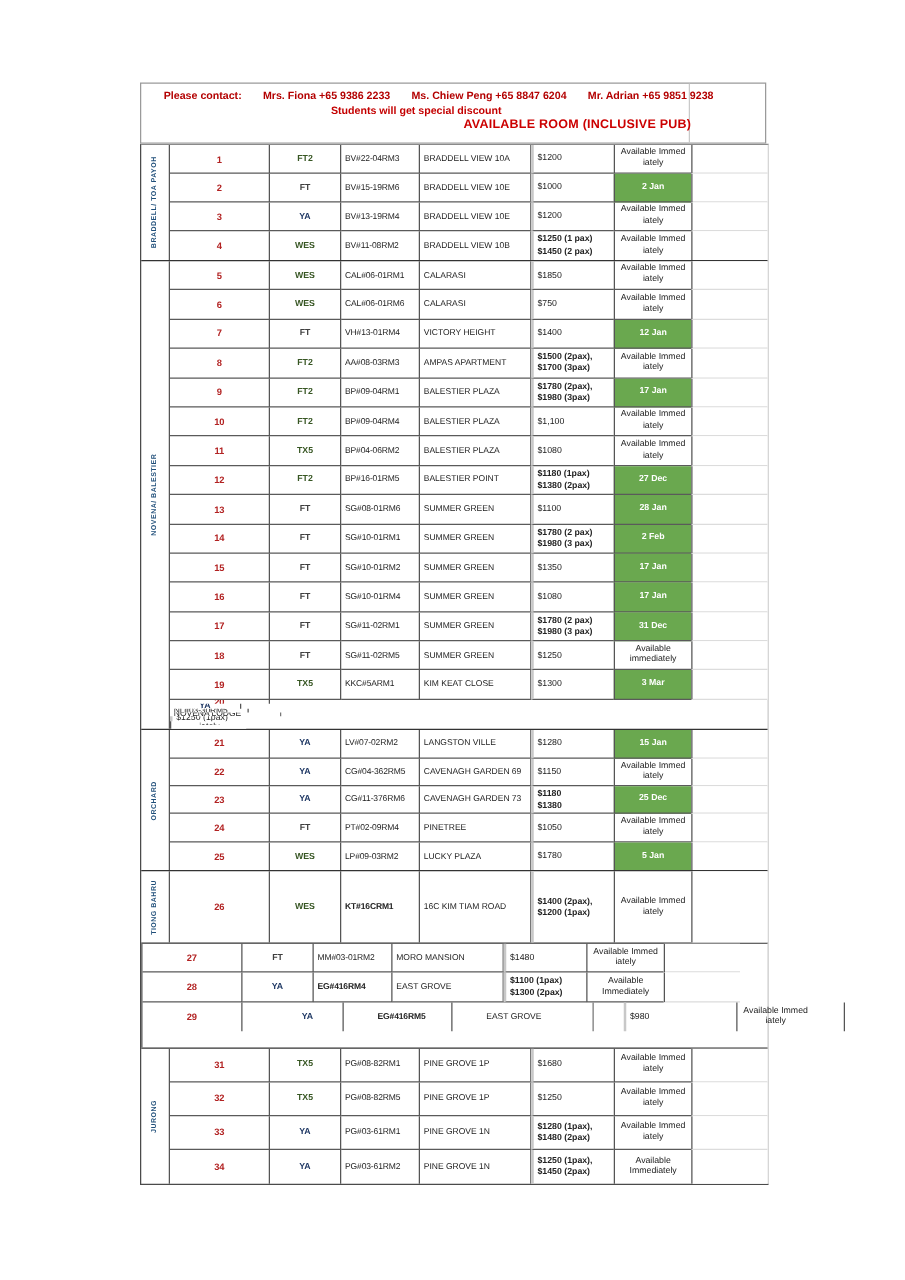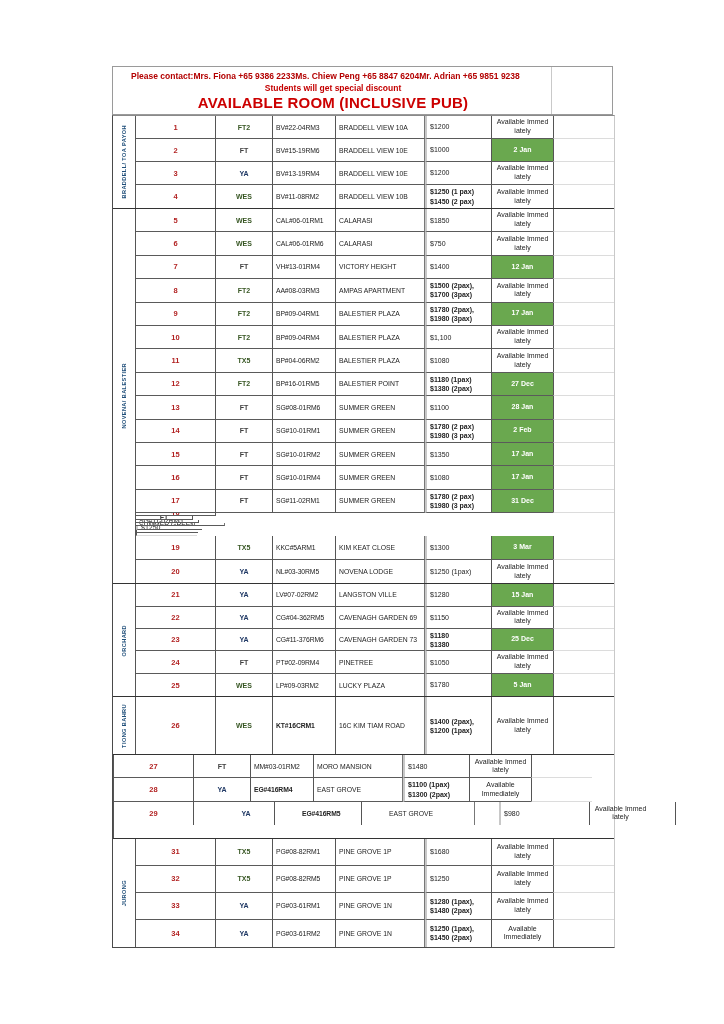--- a/index.html
+++ b/index.html
@@ -15,30 +15,30 @@
     position:absolute;left:112px;top:66px;width:501px;height:49px;
     box-sizing:border-box;border:1px solid #9a9a9a;
     background:#fff;
   }
   .header-sep{
     position:absolute;right:60px;top:0;bottom:0;width:0;
     border-left:1px solid #c9c9c9;
   }
   .contact-line{
     position:absolute;left:18px;top:4px;right:70px;
-    display:flex;justify-content:flex-start;
+    display:flex;gap:17px;justify-content:flex-start;
     font-size:8.5px;font-weight:bold;color:#b30000;white-space:nowrap;
   }
   .discount-line{
     position:absolute;left:0;top:16px;width:440px;text-align:center;
     font-size:8.5px;font-weight:bold;color:#c40000;
   }
   .title-line{
-    position:absolute;left:0;top:27px;width:440px;text-align:center;
-    font-size:15px;font-weight:bold;color:#cc0000;letter-spacing:.2px;
+    position:absolute;left:0;top:27px;width:440px;text-align:right;
+    font-size:10px;font-weight:bold;color:#cc0000;letter-spacing:.2px;
   }
   
   .table-grid{
     position:absolute;left:112px;top:115px;width:501px;
     box-sizing:content-box;
     border:1px solid #4a4a4a;border-right-color:#c9c9c9;border-top-color:#8a8a8a;
     background:#fff;
   }
   .section{display:flex;}
   .section{border-bottom:1px solid #333;}
@@ -298,21 +298,21 @@
             <div class="cell c-type t-dark">FT</div>
             <div class="cell c-code">SG#11-02RM1</div>
             <div class="cell c-name">SUMMER GREEN</div>
             <div class="cell c-price bold">
               <div>$1780 (2 pax)</div>
               <div>$1980 (3 pax)</div>
             </div>
             <div class="cell c-avail green">31 Dec</div>
             <div class="cell ecol"></div>
           </div>
-          <div class="trow" style="height: 23.4px; flex-direction: column;">
+          <div class="trow" style="height: 23.4px;">
             <div class="cell c-num">18</div>
             <div class="cell c-type t-dark">FT</div>
             <div class="cell c-code">SG#11-02RM5</div>
             <div class="cell c-name">SUMMER GREEN</div>
             <div class="cell c-price">
               <div>$1250</div>
             </div>
             <div class="cell c-avail">Available immediately</div>
             <div class="cell ecol"></div>
           </div>
@@ -320,21 +320,21 @@
             <div class="cell c-num">19</div>
             <div class="cell c-type t-green">TX5</div>
             <div class="cell c-code">KKC#5ARM1</div>
             <div class="cell c-name">KIM KEAT CLOSE</div>
             <div class="cell c-price">
               <div>$1300</div>
             </div>
             <div class="cell c-avail green">3 Mar</div>
             <div class="cell ecol"></div>
           </div>
-          <div class="trow" style="height: 23.4px;">
+          <div class="trow" style="height: 23.4px; flex-direction: column;">
             <div class="cell c-num">20</div>
             <div class="cell c-type t-navy">YA</div>
             <div class="cell c-code">NL#03-30RM5</div>
             <div class="cell c-name">NOVENA LODGE</div>
             <div class="cell c-price">
               <div>$1250 (1pax)</div>
             </div>
             <div class="cell c-avail">Available Immed iately</div>
             <div class="cell ecol"></div>
           </div>

